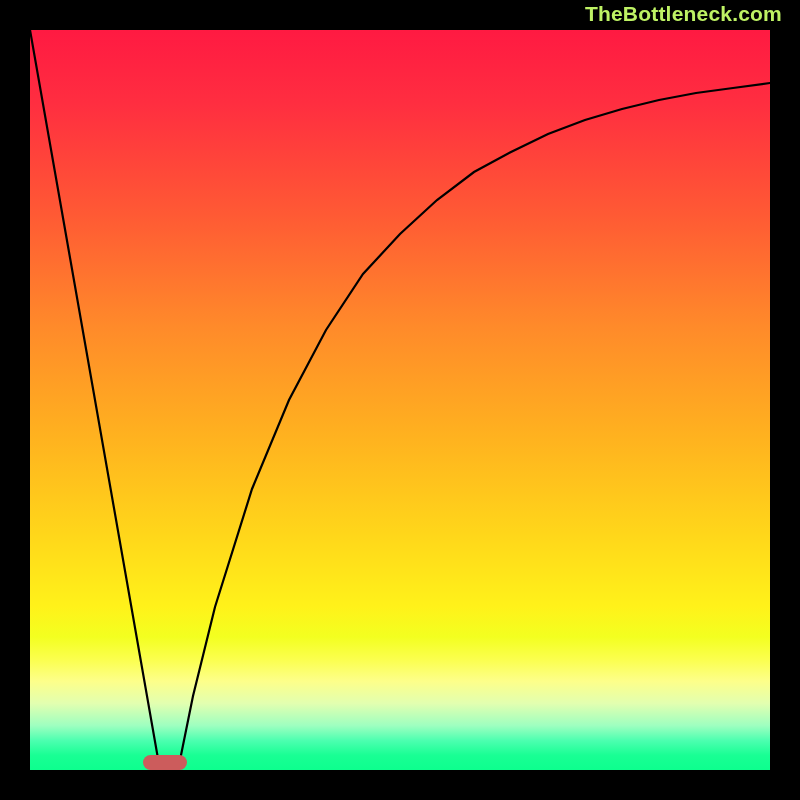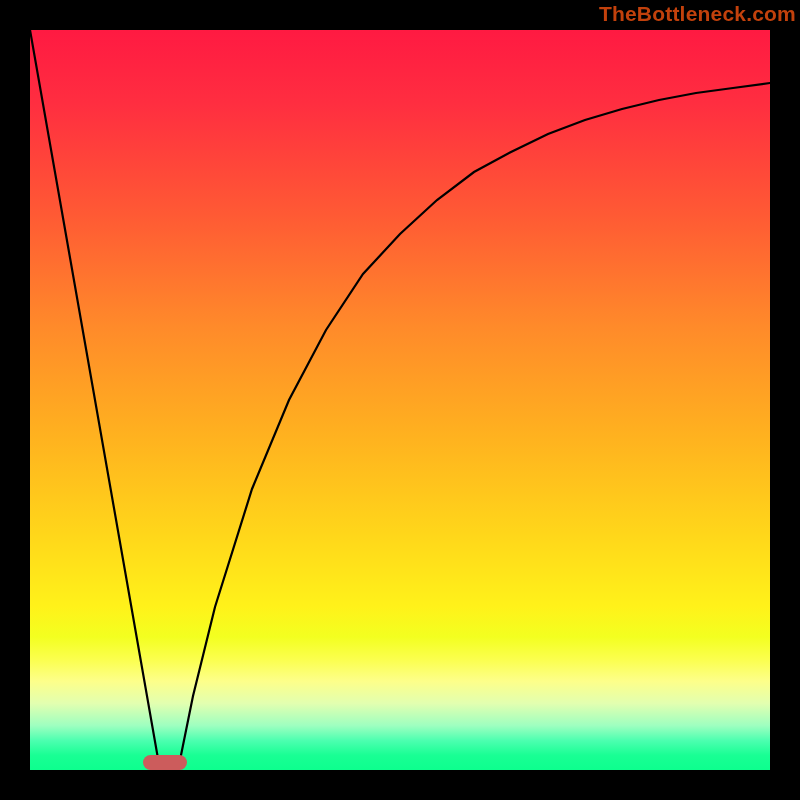--- a/index.html
+++ b/index.html
@@ -59,25 +59,25 @@
     width: 44px;
     height: 15px;
     background: #cc5c5c;
     border-radius: 8px;
     bottom: 0px;
     left: 113px;
   }
   .watermark {
     position: absolute;
     top: 2px;
-    right: 4px;
+    right: 18px;
     font-family: Arial, Helvetica, sans-serif;
     font-size: 21px;
     font-weight: bold;
-    color: #c2410c;
+    color: #bef264;
     letter-spacing: 0.2px;
   }
 </style>
 </head>
 <body>
 
 <div class="frame">
   <div class="plot-area">
     <div class="gradient"></div>
     <svg class="curve" viewBox="0 0 740 740" preserveAspectRatio="none">

